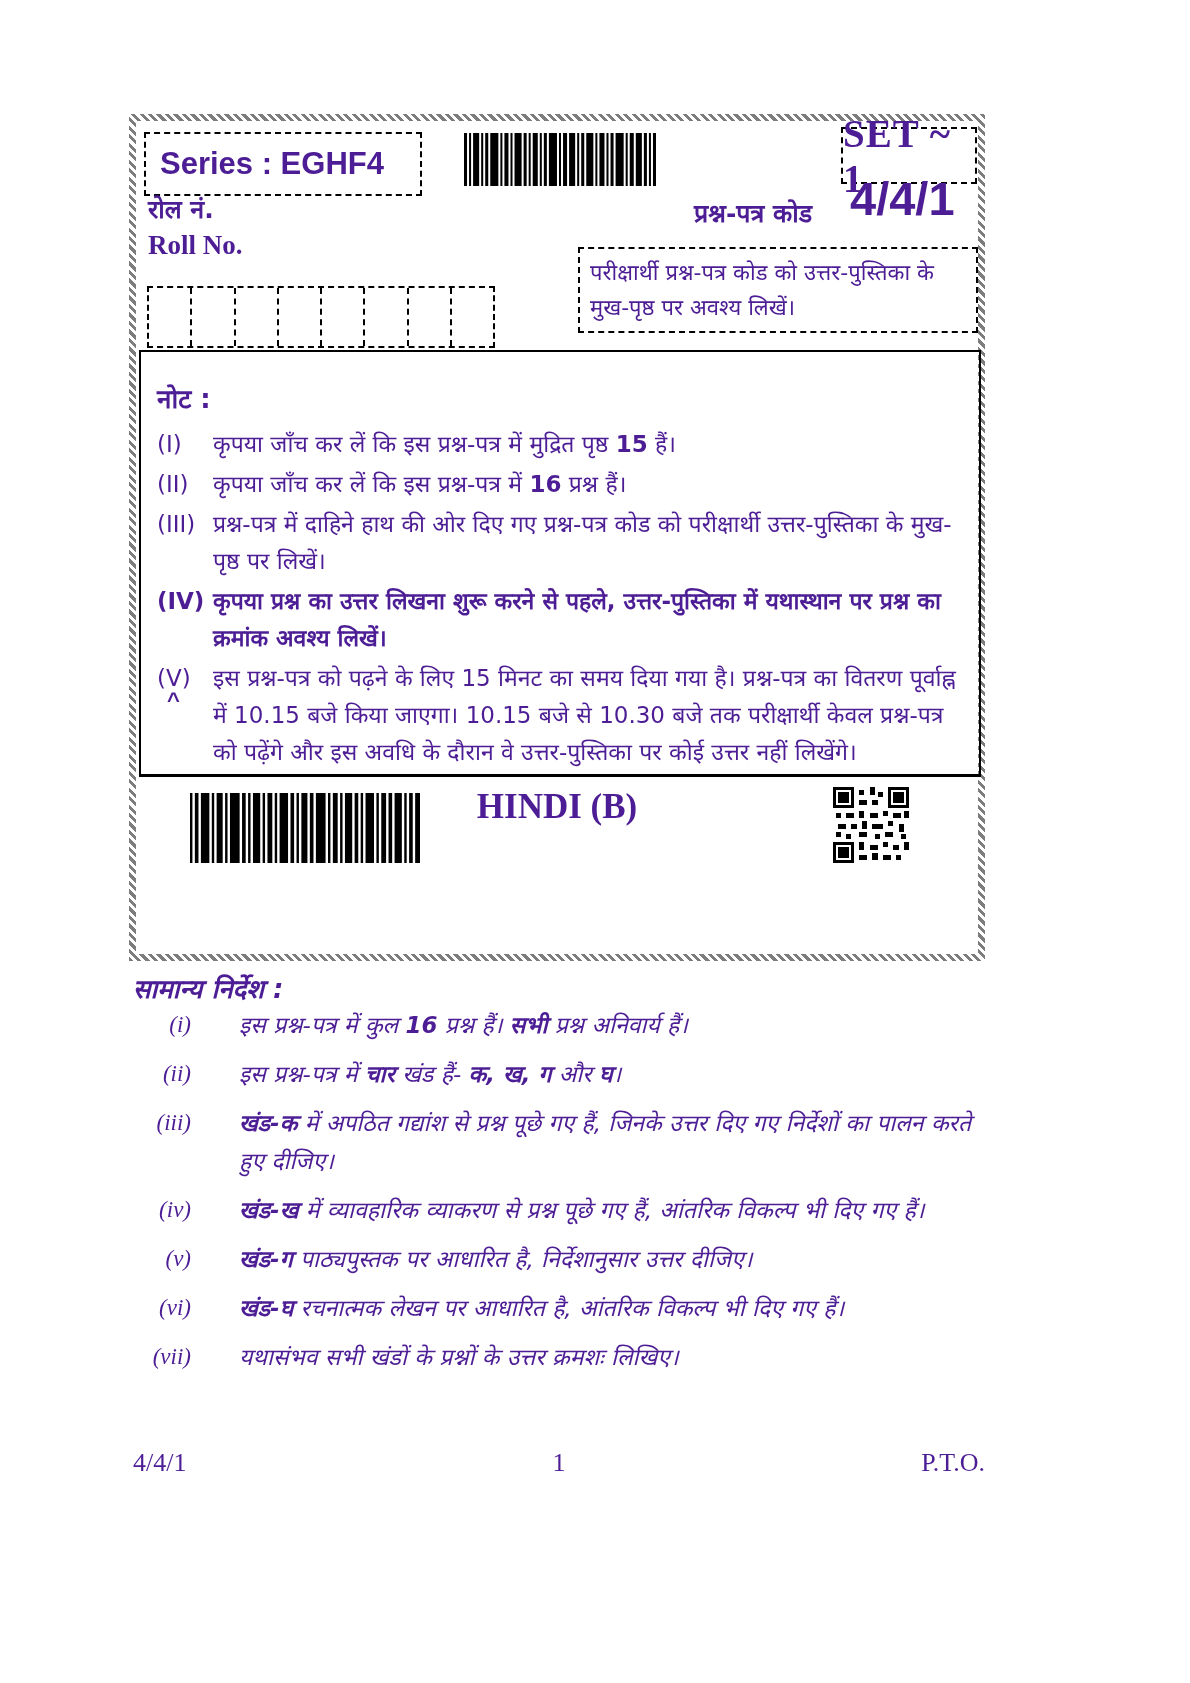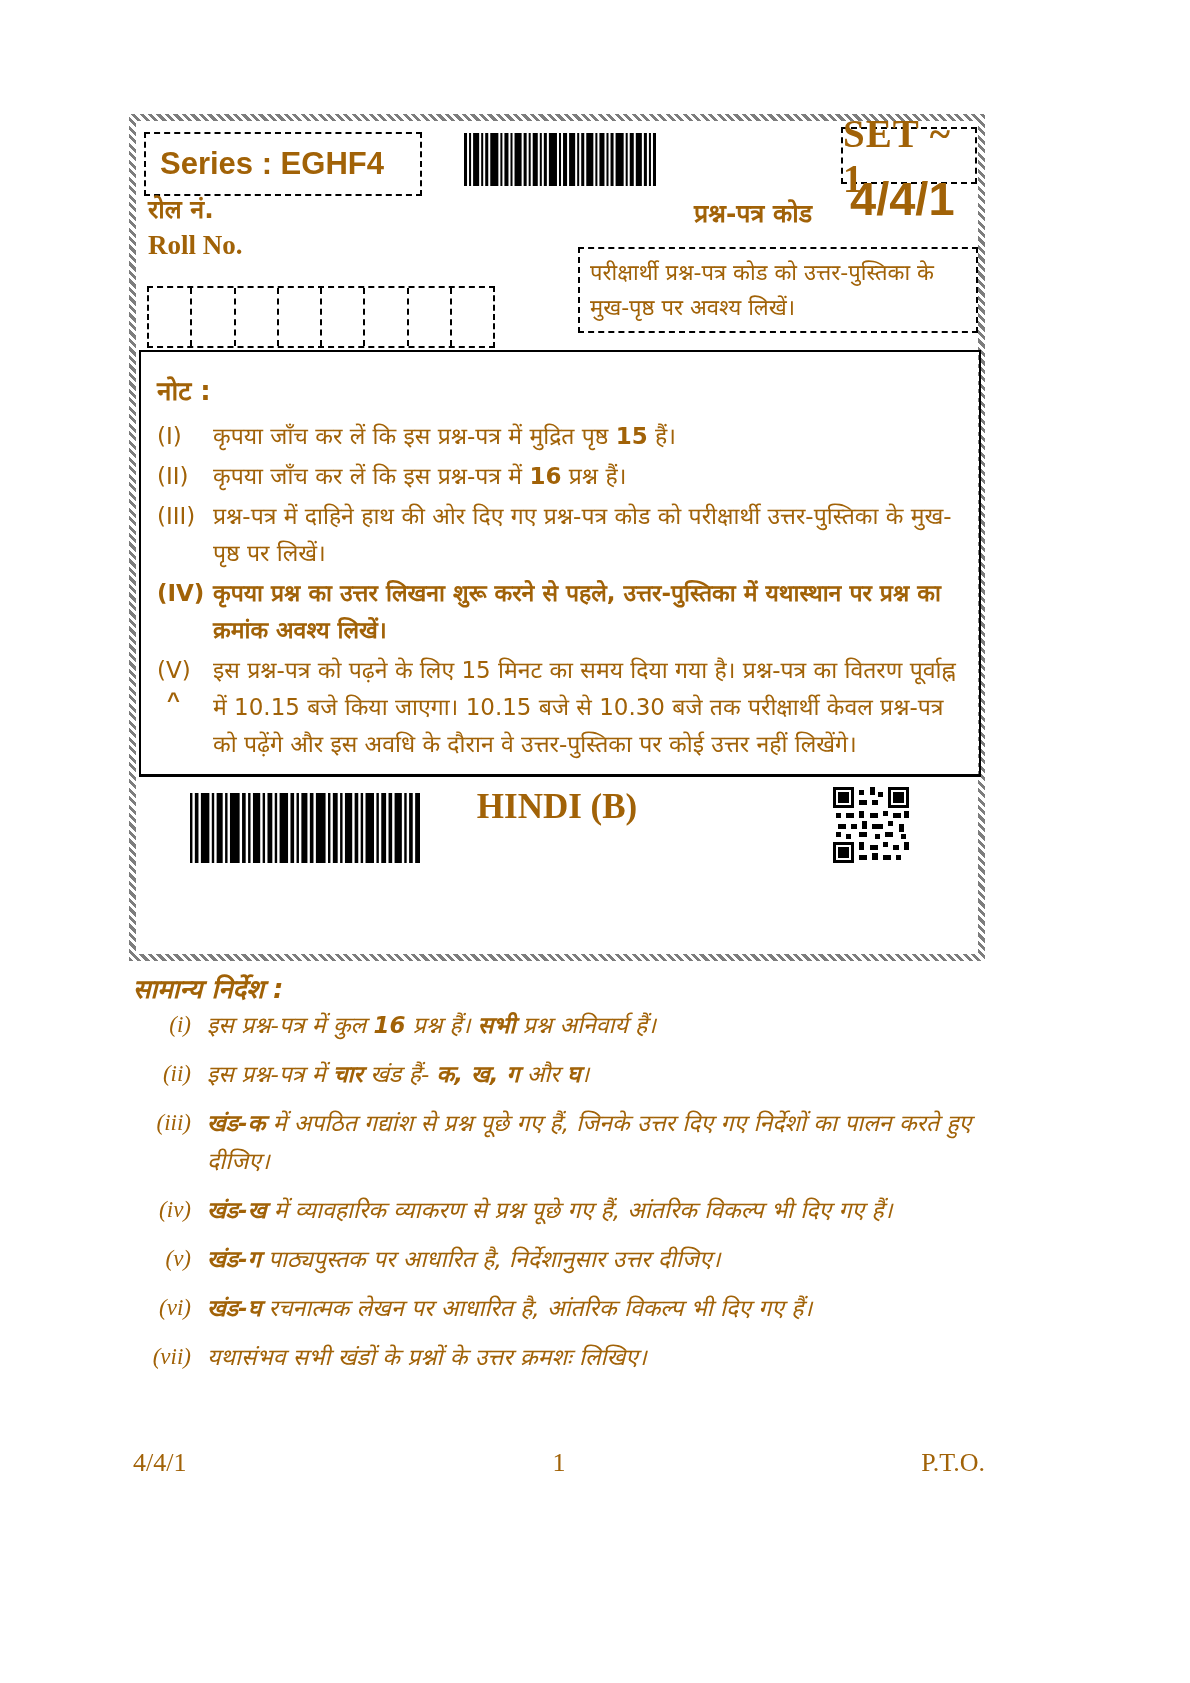--- a/index.html
+++ b/index.html
@@ -1,17 +1,17 @@
 <!DOCTYPE html>
 <html lang="hi"><head>
 <meta charset="utf-8">
 <style>
   html,body{margin:0;padding:0;background:#ffffff;}
   .page{position:relative;width:1190px;height:1683px;background:#fff;overflow:hidden;
-        font-family:"DejaVu Sans",sans-serif;color:#a16207;}
+        font-family:"DejaVu Sans",sans-serif;color:#4c1d95;}
   
   .frame{position:absolute;left:129px;top:114px;width:856px;height:847px;box-sizing:border-box;
          border:7px solid transparent;
          border-image:repeating-linear-gradient(45deg,#7d7d7d 0 3px,transparent 3px 6px) 7;}
   .dashbox{box-sizing:border-box;border:2px dashed #000;position:absolute;}
   .series-box{left:8px;top:11px;width:278px;height:64px;display:flex;align-items:center;padding-left:14px;
               font-family:"Liberation Sans",sans-serif;font-weight:bold;font-size:31px;}
   .barcode-top{position:absolute;left:328px;top:12px;width:192px;height:53px;}
   .set-box{left:705px;top:6px;width:136px;height:57px;display:flex;align-items:center;justify-content:center;
            font-family:"Liberation Serif",serif;font-weight:bold;font-size:39px;letter-spacing:1px;}
@@ -19,21 +19,21 @@
   .roll-en{position:absolute;left:12px;top:109px;font-family:"Liberation Serif",serif;font-weight:bold;font-size:27px;}
   .code-label{position:absolute;left:558px;top:74px;font-size:25px;font-weight:bold;}
   .code-big{position:absolute;left:714px;top:50px;font-family:"Liberation Sans",sans-serif;
             font-weight:bold;font-size:47px;}
   .code-note{left:442px;top:126px;width:400px;height:86px;padding:6px 10px;font-size:22px;line-height:35px;}
   .roll-cells{left:11px;top:165px;width:348px;height:62px;display:flex;}
   .roll-cell{flex:1;border-right:2px dashed #000;}
   .roll-cell:last-child{border-right:none;}
   
   .note-box{position:absolute;left:3px;top:229px;width:842px;height:427px;box-sizing:border-box;
-            border:2px solid #000;border-bottom-width:3px;padding:18px 16px 0 16px;}
+            border:2px solid #000;border-bottom-width:3px;padding:26px 16px 0 16px;}
   .note-title{font-size:26px;font-weight:bold;margin:2px 0 10px 0;}
   .note-item{display:flex;font-size:23px;line-height:37px;margin-bottom:3px;}
   .note-item .mk{width:56px;flex:0 0 56px;}
   .note-item .tx{flex:1;}
   .note-box div.note-item:nth-of-type(4){font-weight:bold;}
   .caret{position:absolute;left:26px;top:336px;font-family:"Liberation Sans",sans-serif;
          font-weight:bold;font-size:22px;}
   
   .barcode-mid{position:absolute;left:54px;top:672px;width:230px;height:70px;}
   .subject-titles{position:absolute;left:0;top:660px;width:100%;text-align:center;}
@@ -41,21 +41,21 @@
   .subject-en{font-family:"Liberation Serif",serif;font-weight:bold;font-size:35px;line-height:52px;}
   .qr{position:absolute;left:697px;top:666px;width:76px;height:76px;}
   .time-row{position:absolute;left:12px;right:16px;top:782px;display:flex;justify-content:space-between;
             font-size:24px;font-style:italic;}
   
   .gi{position:absolute;left:133px;top:970px;width:860px;}
   .gi-heading{font-size:26px;font-weight:bold;font-style:italic;}
   .gi-intro{font-size:25px;font-weight:bold;font-style:italic;margin-bottom:22px;}
   .gi-item{display:flex;font-size:23px;font-style:italic;line-height:38px;margin-bottom:11px;}
   .gi-item .mk{width:58px;flex:0 0 58px;text-align:right;padding-right:16px;font-family:"Liberation Serif",serif;}
-  .gi-item .tx{flex:1;}
+  .gi-item .tx{flex:1;margin-left:32px;}
   .footer{position:absolute;left:133px;top:1448px;width:852px;display:flex;justify-content:space-between;
           font-family:"Liberation Serif",serif;font-size:26px;}
   .footer .pg{position:absolute;left:0;width:100%;text-align:center;}
   .footer .code,.footer .pto{position:relative;z-index:1;background:#fff;}
   svg{display:block;}
 </style>
 </head>
 <body>
 
 <div class="page">

